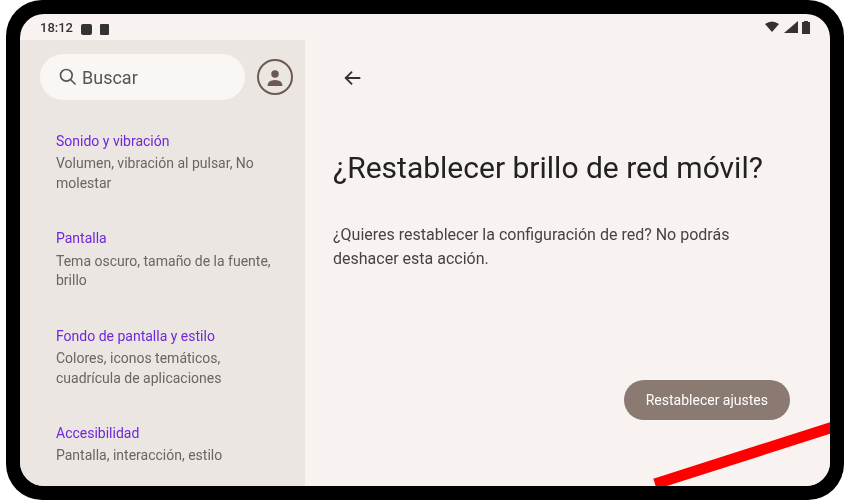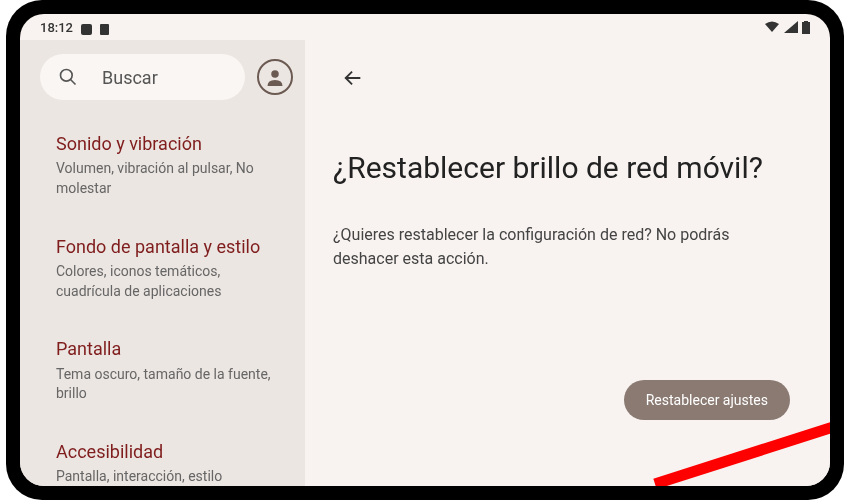--- a/index.html
+++ b/index.html
@@ -74,21 +74,21 @@
       gap: 12px;
     }
     .search-box {
       flex: 1;
       background: #faf6f3;
       border-radius: 24px;
       height: 46px;
       display: flex;
       align-items: center;
       padding: 0 18px;
-      gap: 24px;
+      gap: 4px;
     }
     .search-icon-svg {
       width: 20px;
       height: 20px;
       stroke: #555;
       stroke-width: 2;
       fill: none;
     }
     .search-text {
       color: #555;
@@ -111,22 +111,22 @@
     }
     .settings-list {
       flex: 1;
       overflow: hidden;
       padding-left: 36px;
     }
     .settings-item {
       padding: 18px 20px 18px 0;
     }
     .settings-title {
-      font-size: 18px;
-      color: #7f1d1d;
+      font-size: 14px;
+      color: #6d28d9;
       margin-bottom: 4px;
       line-height: 1.3;
     }
     .settings-subtitle {
       font-size: 14px;
       color: #666;
       line-height: 1.4;
     }
     .main {
       flex: 1;
@@ -234,26 +234,26 @@
             </svg>
           </div>
         </div>
 
         <div class="settings-list">
           <div class="settings-item">
             <div class="settings-title">Sonido y vibración</div>
             <div class="settings-subtitle">Volumen, vibración al pulsar, No molestar</div>
           </div>
           <div class="settings-item">
+            <div class="settings-title">Pantalla</div>
+            <div class="settings-subtitle">Tema oscuro, tamaño de la fuente, brillo</div>
+          </div>
+          <div class="settings-item">
             <div class="settings-title">Fondo de pantalla y estilo</div>
             <div class="settings-subtitle">Colores, iconos temáticos, cuadrícula de aplicaciones</div>
-          </div>
-          <div class="settings-item">
-            <div class="settings-title">Pantalla</div>
-            <div class="settings-subtitle">Tema oscuro, tamaño de la fuente, brillo</div>
           </div>
           <div class="settings-item">
             <div class="settings-title">Accesibilidad</div>
             <div class="settings-subtitle">Pantalla, interacción, estilo</div>
           </div>
         </div>
       </div>
 
       <div class="main">
         <div class="back-btn">

